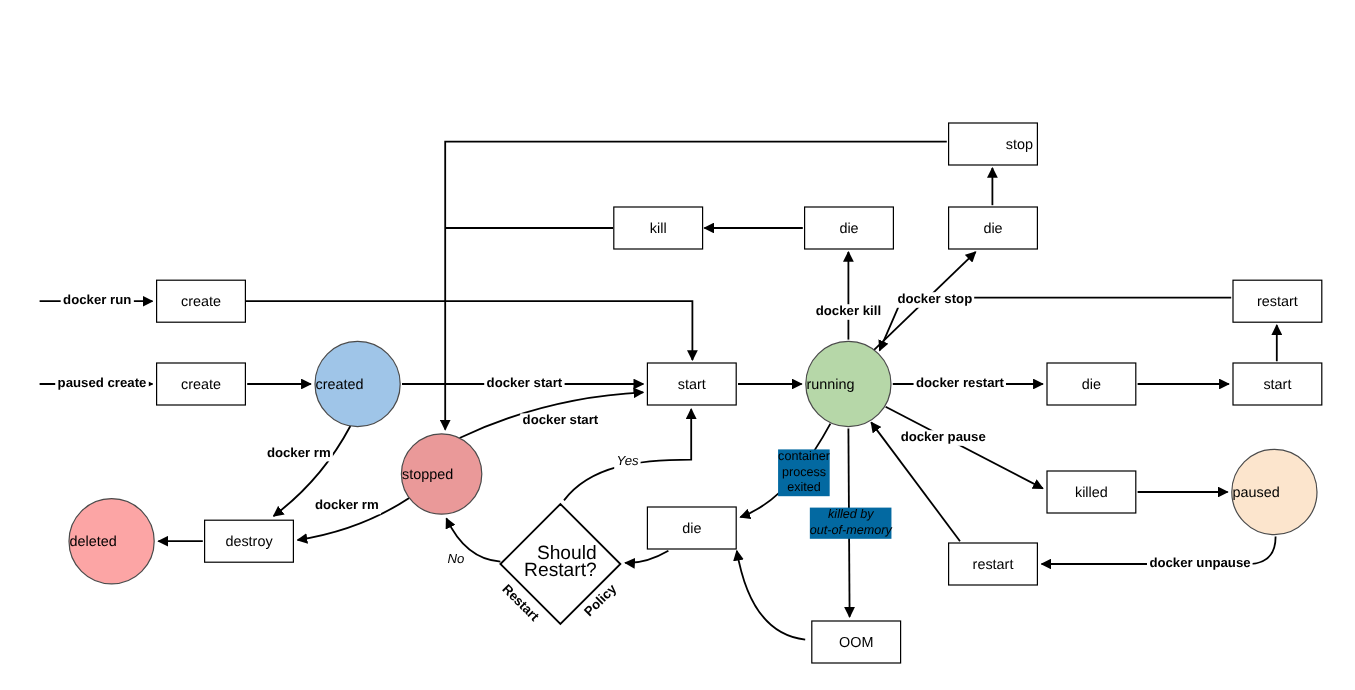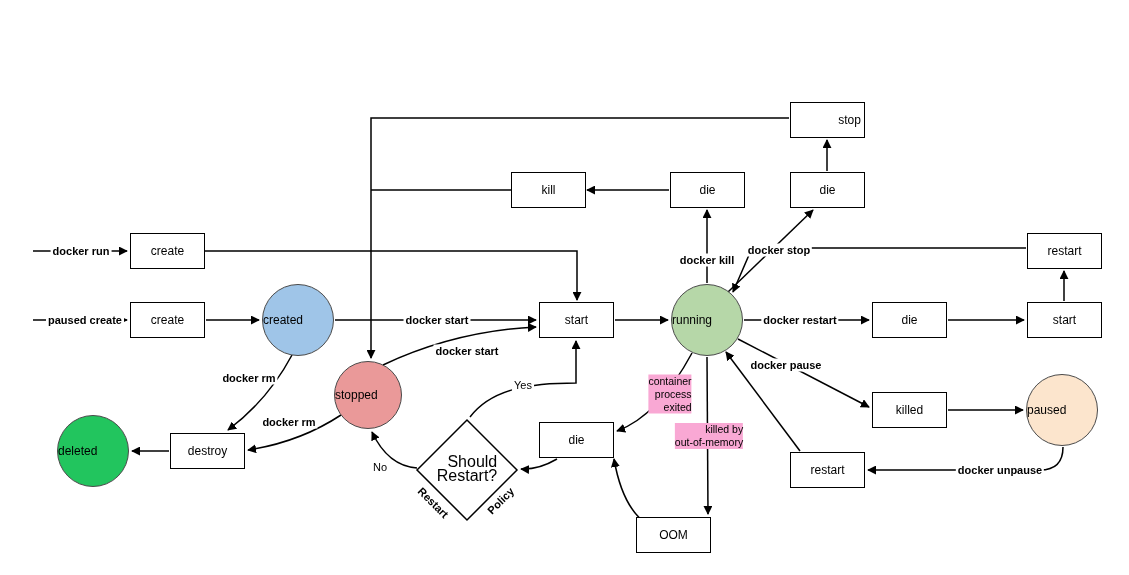--- a/index.html
+++ b/index.html
@@ -6,26 +6,26 @@
   html, body { margin: 0; padding: 0; background: #ffffff; }
   body { font-family: "Liberation Sans", sans-serif; color: #000; }
   .canvas { position: relative; width: 1129px; height: 575px; background: #fff; overflow: hidden; }
   .edges { position: absolute; left: 0; top: 0; width: 1129px; height: 575px; }
   .box { position: absolute; width: 75px; height: 36px; background: #fff; border: 1.5px solid #000;
          display: flex; align-items: center; justify-content: center; font-size: 12px; }
   .state { position: absolute; width: 72px; height: 72px; border-radius: 50%; border: 1.5px solid #4a4a4a;
            display: flex; align-items: center; font-size: 12px; }
   .lbl { position: absolute; transform: translate(-50%,-50%); font-size: 11px; font-weight: bold;
          background: #fff; padding: 0 2px; white-space: nowrap; line-height: 13px; }
-  .it { font-weight: normal; }
+  .it { font-style: italic; font-weight: normal; }
   .nobg { background: transparent; }
   .rot45 { transform: translate(-50%,-50%) rotate(45deg); }
   .rotm45 { transform: translate(-50%,-50%) rotate(-45deg); }
-  .note { position: absolute; transform: translate(-50%,-50%); font-size: 10.5px; background: #f9a8d4;
-          text-align: right; line-height: 13px; white-space: nowrap; }
+  .note { position: absolute; transform: translate(-50%,-50%); font-size: 10.5px; background: #0369a1;
+          text-align: center; line-height: 13px; white-space: nowrap; }
   .decision-text { position: absolute; transform: translate(-50%,-50%); font-size: 16px;
                    text-align: right; line-height: 14px; }
 </style>
 </head>
 <body>
 
 <div class="canvas">
 
   <svg class="edges" width="1129" height="575" viewBox="0 0 1129 575">
     <defs>
@@ -103,37 +103,37 @@
     </div>
   <div class="box" style="left:539px;top:422px;">
       <span>die</span>
     </div>
   <div class="box" style="left:170px;top:433px;">
       <span>destroy</span>
     </div>
   <div class="box" style="left:790px;top:452px;">
       <span>restart</span>
     </div>
-  <div class="box" style="left:636px;top:517px;">
+  <div class="box" style="left:676px;top:517px;">
       <span>OOM</span>
     </div>
 
   <div class="state" style="left: 262px; top: 284px; background-color: rgb(159, 197, 232);">
       <span>created</span>
     </div>
   <div class="state" style="left: 334px; top: 361px; width: 68px; height: 68px; background-color: rgb(234, 153, 153);">
       <span>stopped</span>
     </div>
   <div class="state" style="left: 671px; top: 284px; background-color: rgb(182, 215, 168);">
       <span>running</span>
     </div>
   <div class="state" style="left: 1026px; top: 374px; background-color: rgb(252, 229, 205);">
       <span>paused</span>
     </div>
-  <div class="state" style="left: 57px; top: 415px; background-color: #22c55e;">
+  <div class="state" style="left: 57px; top: 415px; background-color: #fca5a5;">
       <span>deleted</span>
     </div>
 
   <div class="lbl" style="left:81px;top:251px;">docker run</div>
   <div class="lbl" style="left:85px;top:320px;">paused create</div>
   <div class="lbl" style="left:437px;top:320px;">docker start</div>
   <div class="lbl" style="left:467px;top:351px;">docker start</div>
   <div class="lbl" style="left:249px;top:378px;">docker rm</div>
   <div class="lbl" style="left:289px;top:422px;">docker rm</div>
   <div class="lbl" style="left:707px;top:260px;">docker kill</div>

